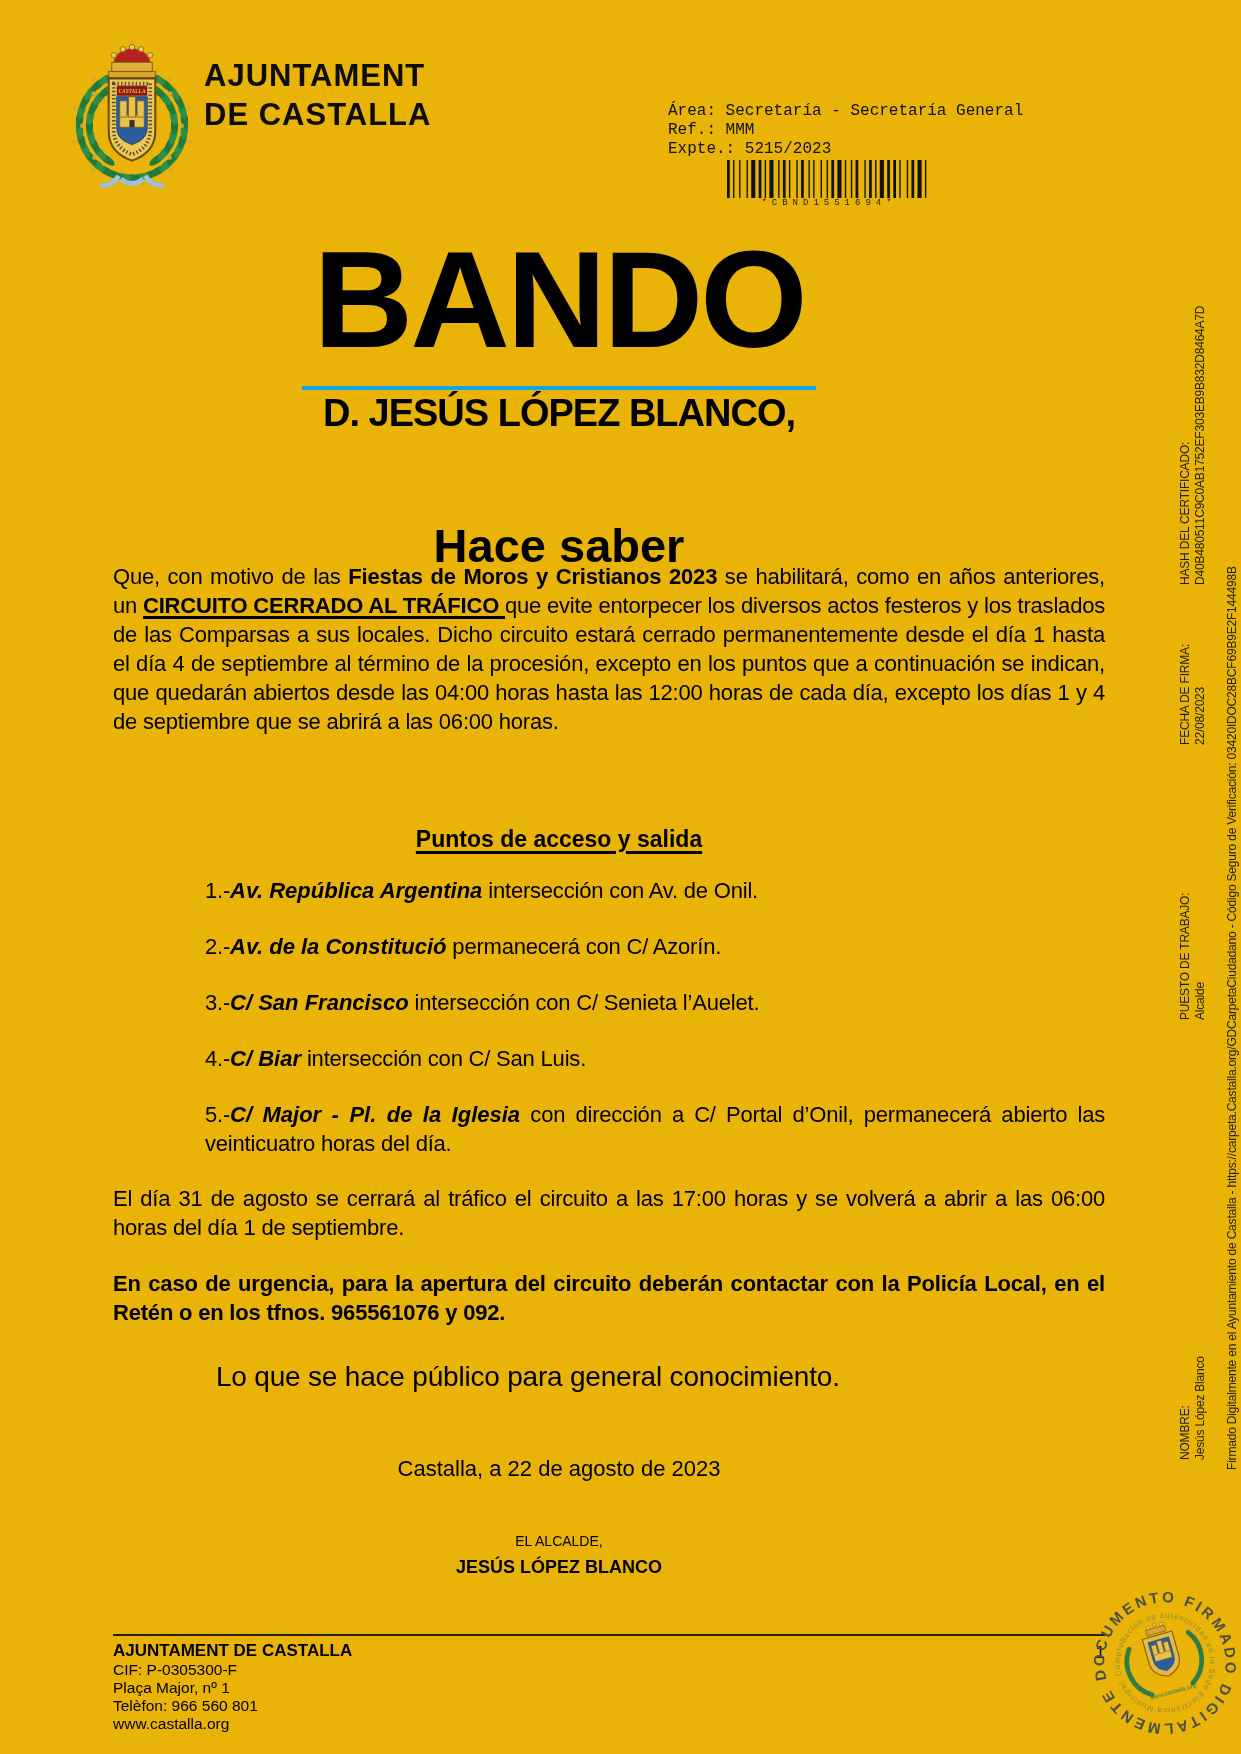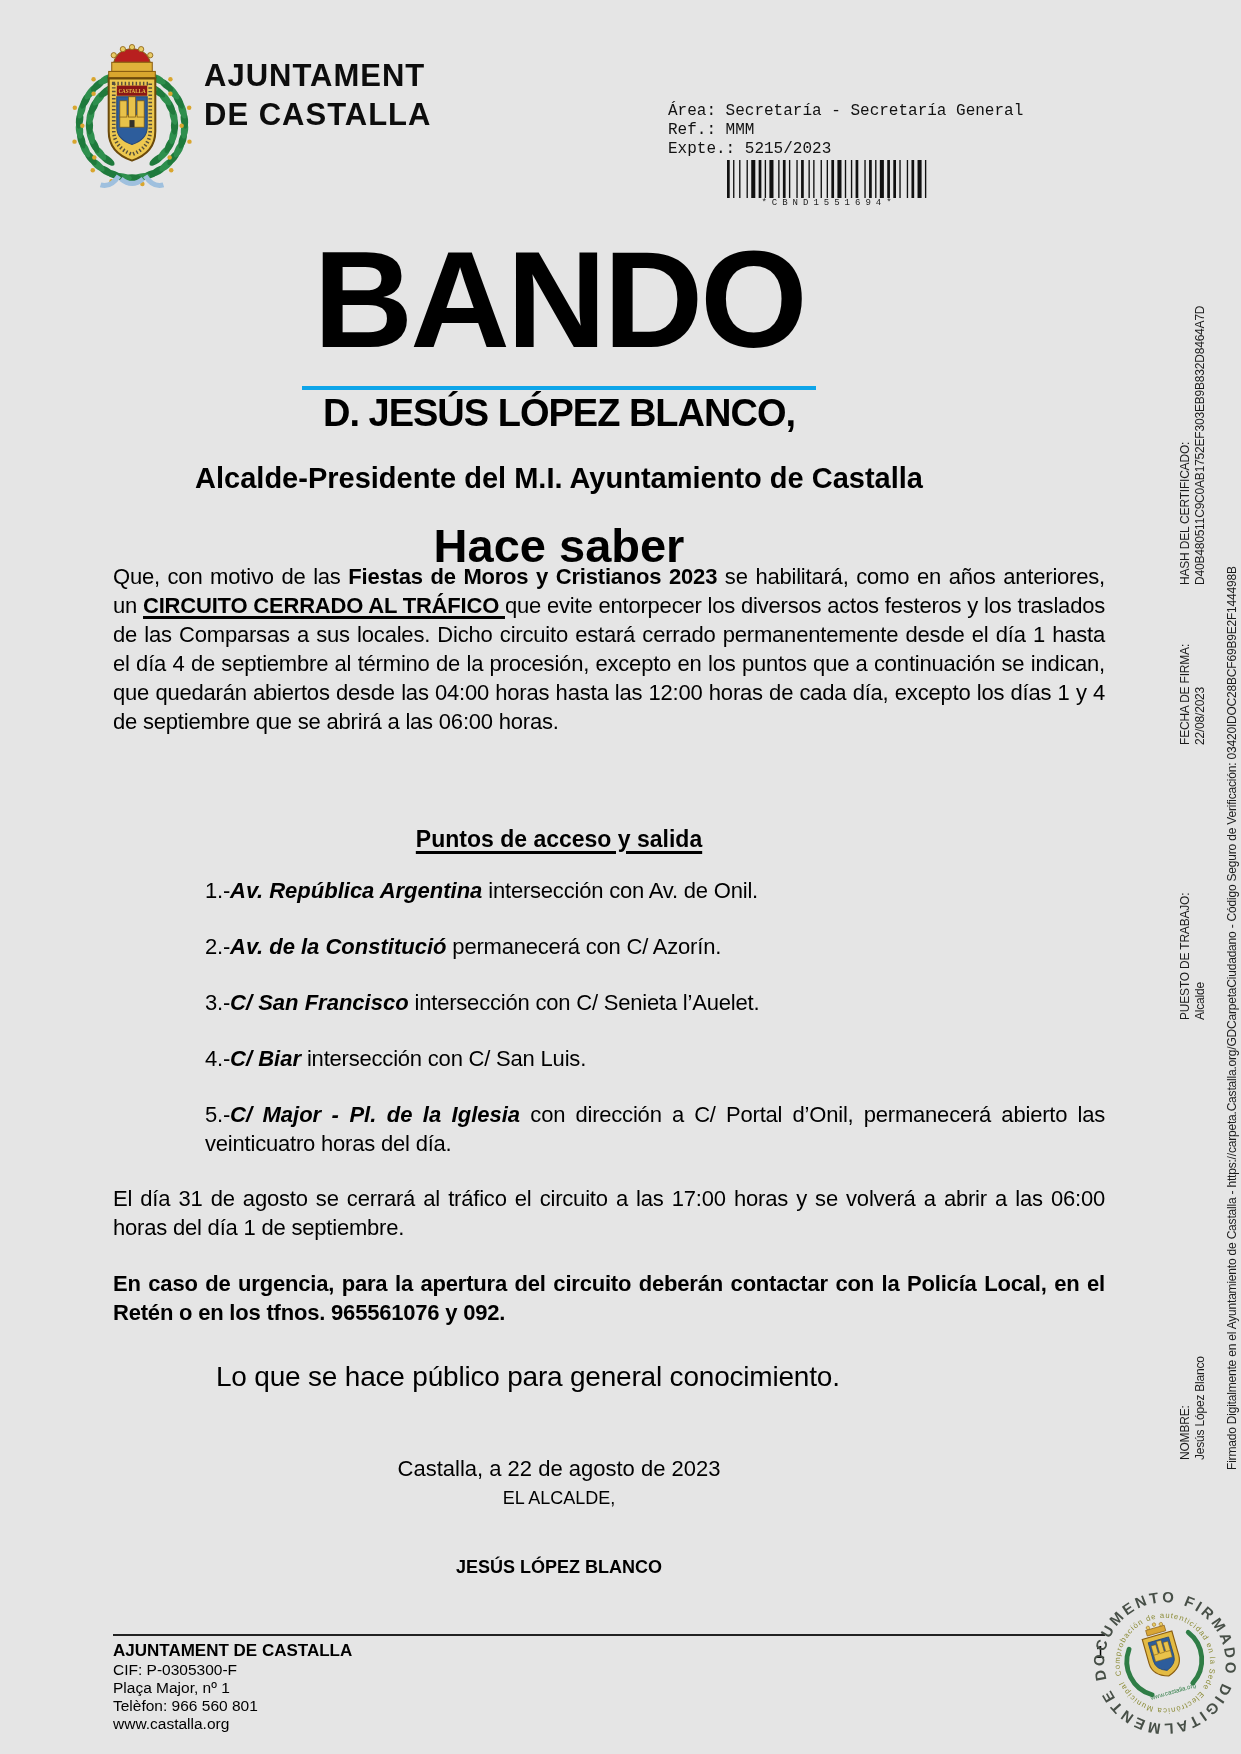--- a/index.html
+++ b/index.html
@@ -1,16 +1,16 @@
 <!DOCTYPE html>
 <html><head>
 <meta charset="utf-8">
 <style>
   html,body{margin:0;padding:0;background:#888;}
-  .page{position:relative;width:1241px;height:1754px;background:#e5e5e5;
+  .page{position:relative;width:1241px;height:1754px;background:#eab308;
         font-family:"Liberation Sans",sans-serif;color:#000;overflow:hidden;margin:0 auto;}
 
   
   .emblem{position:absolute;left:62px;top:38px;width:140px;height:152px;}
   .logo-text{position:absolute;left:204px;top:56px;font-size:31px;line-height:39px;
              font-weight:700;letter-spacing:1px;color:#0d0d0d;}
   .file-info{position:absolute;left:668px;top:102px;font-size:16px;line-height:19px;color:#111;font-family:Liberation Mono, monospace;}
   .barcode-wrap{position:absolute;left:679px;top:160px;width:204px;text-align:center;padding-left:48px;}
   .barcode-wrap svg{display:block;width:204px;height:38px;}
   .barcode-caption{font-family:"Liberation Mono",monospace;font-size:9px;letter-spacing:5px;
@@ -28,21 +28,21 @@
   .para{font-size:22px;line-height:29px;letter-spacing:-0.2px;}
   .p1{top:562px;}
   .list-heading{top:826px;font-size:23px;font-weight:700;}
   .list-heading span{text-decoration:underline;text-decoration-thickness:2.5px;text-underline-offset:4px;}
   .item{font-size:22px;line-height:29px;letter-spacing:-0.2px;padding-left:92px;box-sizing:border-box;}
   .i1{top:876px;} .i2{top:932px;} .i3{top:988px;} .i4{top:1044px;} .i5{top:1100px;}
   .p2{top:1184px;}
   .p3{top:1269px;font-weight:700;}
   .closing{top:1362px;font-size:28px;text-indent:103px;text-align:left;}
   .dateline{top:1456px;font-size:22px;}
-  .sig-role{top:1488px;font-size:18px;}
+  .sig-role{top:1533px;font-size:14px;}
   .sig-name{top:1557px;font-size:18px;font-weight:700;}
   .ul{text-decoration:underline;text-decoration-thickness:2.5px;text-underline-offset:3px;}
   b i{letter-spacing:0;}
 
   
   .footer{position:absolute;left:113px;top:1634px;width:992px;border-top:2px solid #222;padding-top:5px;}
   .footer .org{font-size:17px;font-weight:700;line-height:20px;}
   .footer .fline{font-size:15.5px;line-height:18px;}
   .page-number{position:absolute;right:0;top:7px;font-size:17px;}
 
@@ -208,21 +208,20 @@
         <rect x="218.89999999999975" y="0" width="1.5" height="38" fill="#111"></rect>
       </svg>
     <div class="barcode-caption">*CBND1551694*</div>
   </div>
 
   <div class="cblock title-block">
     <span>BANDO</span>
   </div>
 
   <div class="cblock author-line">D. JESÚS LÓPEZ BLANCO,</div>
-  <div class="cblock author-role">Alcalde-Presidente del M.I. Ayuntamiento de Castalla</div>
   <div class="cblock section-heading">Hace saber</div>
 
   <div class="wblock para p1"><span>Que, con motivo de las </span><b>Fiestas de Moros y Cristianos 2023</b><span> se habilitará, como en años anteriores, un </span><b class="ul">CIRCUITO CERRADO AL TRÁFICO </b><span>que evite entorpecer los diversos actos festeros y los traslados de las Comparsas a sus locales. Dicho circuito estará cerrado permanentemente desde el día 1 hasta el día 4 de septiembre al término de la procesión, excepto en los puntos que a continuación se indican, que quedarán abiertos desde las 04:00 horas hasta las 12:00 horas de cada día, excepto los días 1 y 4 de septiembre que se abrirá a las 06:00 horas.</span></div>
 
   <div class="cblock list-heading">
     <span>Puntos de acceso y salida</span>
   </div>
 
   <div class="wblock item i1"><span>1.-</span><b><i>Av. República Argentina</i></b><span> intersección con Av. de Onil.</span></div>
   <div class="wblock item i2"><span>2.-</span><b><i>Av. de la Constitució</i></b><span> permanecerá con C/ Azorín.</span></div>

